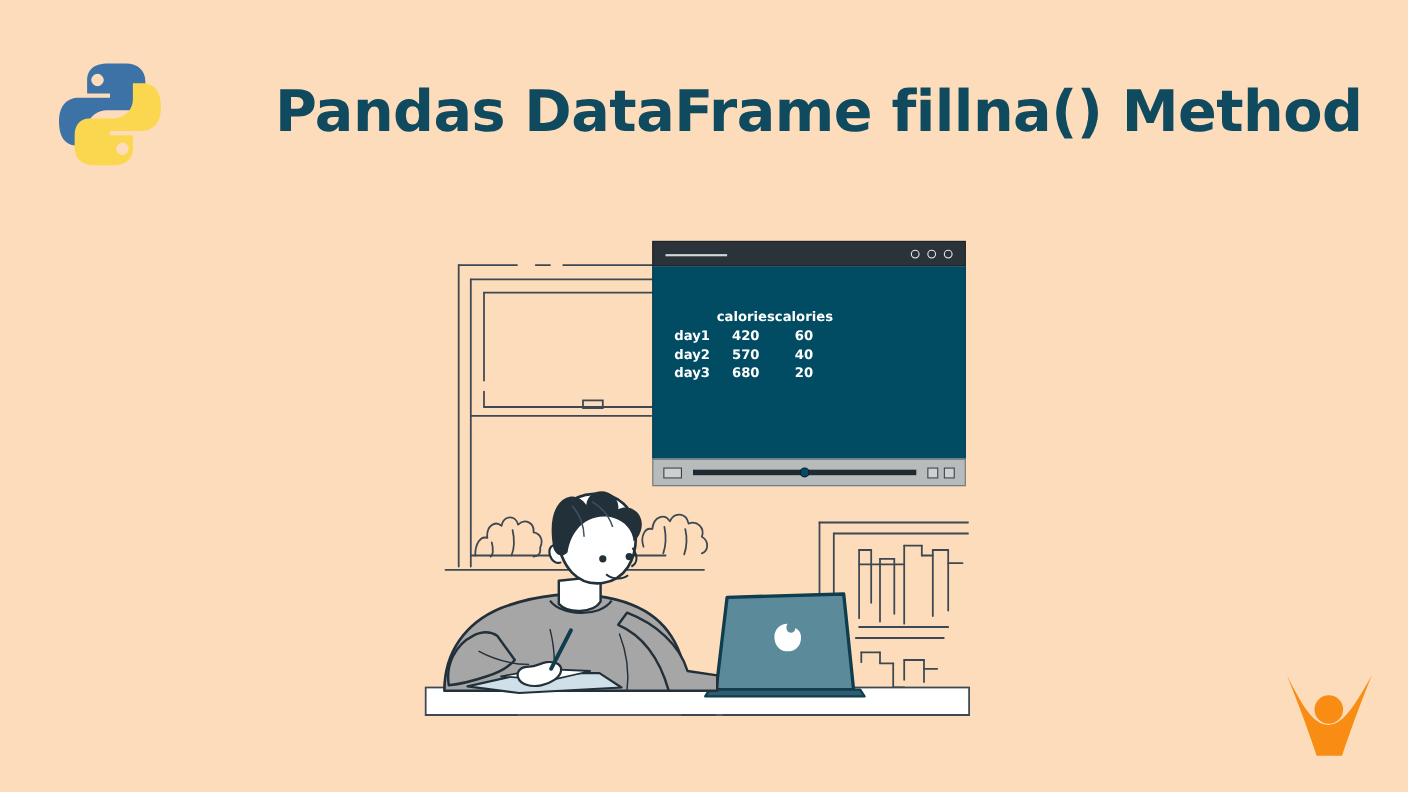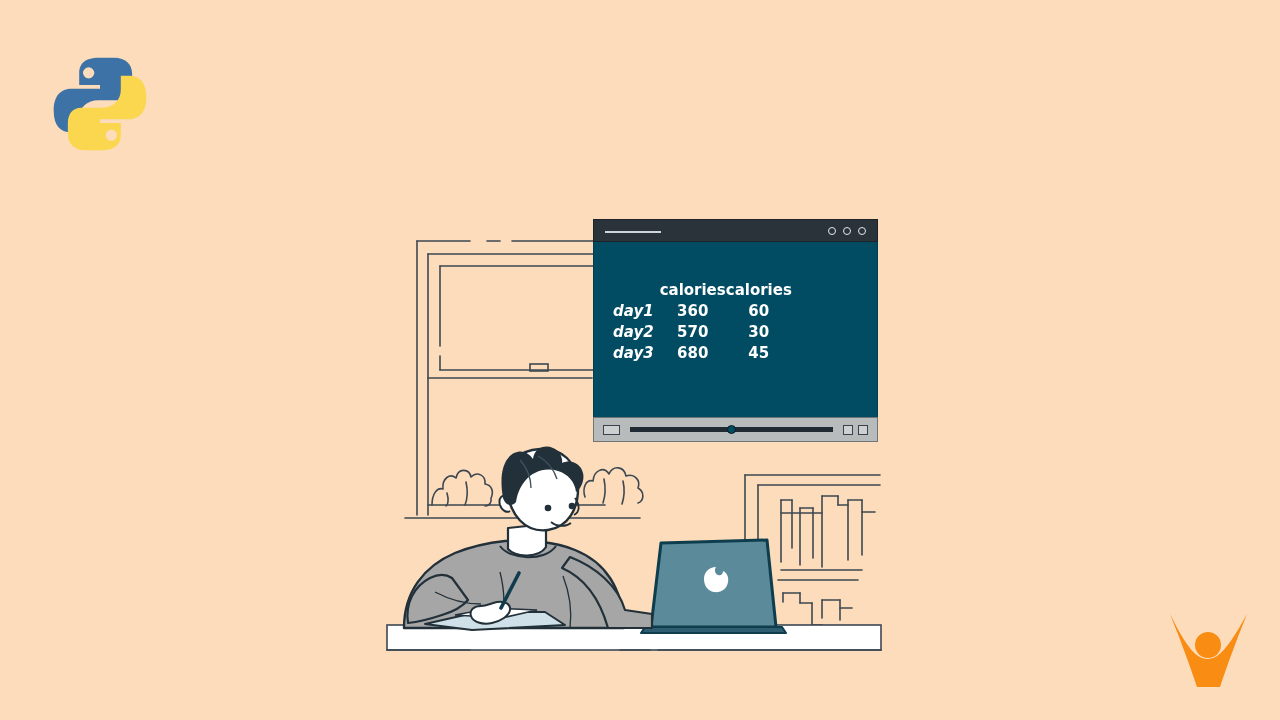--- a/index.html
+++ b/index.html
@@ -108,34 +108,33 @@
     border-right: 1px solid #013d50;
     box-sizing: border-box;
   }
   #df-table {
     position: absolute;
     left: 19px;
     top: 37px;
     color: #ffffff;
     font-family: "DejaVu Sans", sans-serif;
     font-weight: 700;
-    font-size: 15px;
+    font-size: 12px;
     border-collapse: collapse;
   }
   #df-table th, #df-table td {
     padding: 1.5px 0;
     font-weight: 700;
     text-align: center;
   }
   #df-table th.corner-cell { width: 36px; }
   #df-table th.col-head { width: 46px; }
   #df-table td.row-head {
     text-align: left;
     padding-right: 6px;
-    font-style: italic;
   }
   #video-controls {
     position: relative;
     height: 25px;
     background: #b8bbbc;
     border: 1px solid #6f7577;
     box-sizing: border-box;
     display: flex;
     align-items: center;
   }
@@ -400,20 +399,21 @@
                  C33 58 42 51 53 51 L75 51 C84 51 89 44 89 35 L89 23
                  C89 13 82 6 70 6 Z M43 16 C46 16 49 19 49 22 C49 25 46 28 43 28
                  C40 28 37 25 37 22 C37 19 40 16 43 16 Z" fill="#3C72A6"></path>
         <path d="M56 104 C72 104 77 97 77 87 L77 75 L55 75 L55 71 L85 71
                  C96 71 104 64 104 48 C104 32 97 25 86 25 L77 25 L77 40
                  C77 52 68 59 57 59 L35 59 C26 59 21 66 21 75 L21 87
                  C21 97 28 104 40 104 Z M67 94 C64 94 61 91 61 88 C61 85 64 82 67 82
                  C70 82 73 85 73 88 C73 91 70 94 67 94 Z" fill="#FBD750"></path>
       </svg>
     </div>
+    <div id="page-title" style="color: rgb(15, 74, 95);">Pandas DataFrame fillna() Method</div>
   </div>
 
   <div id="video-window">
 
     <div id="video-titlebar">
       <div id="titlebar-line"></div>
       <div id="titlebar-dots">
         <span class="tb-dot"></span>
         <span class="tb-dot"></span>
         <span class="tb-dot"></span>
@@ -425,32 +425,32 @@
         <thead>
           <tr>
             <th class="corner-cell"></th>
             <th class="col-head">calories</th>
             <th class="col-head">calories</th>
           </tr>
         </thead>
         <tbody>
           <tr>
             <td class="row-head">day1</td>
-            <td>360</td>
+            <td>420</td>
             <td>60</td>
           </tr>
           <tr>
             <td class="row-head">day2</td>
             <td>570</td>
-            <td>30</td>
+            <td>40</td>
           </tr>
           <tr>
             <td class="row-head">day3</td>
             <td>680</td>
-            <td>45</td>
+            <td>20</td>
           </tr>
         </tbody>
       </table>
     </div>
 
     <div id="video-controls">
       <div id="ctl-left-box"></div>
       <div id="progress-track">
         <div id="progress-handle" style="left: 50%;"></div>
       </div>

